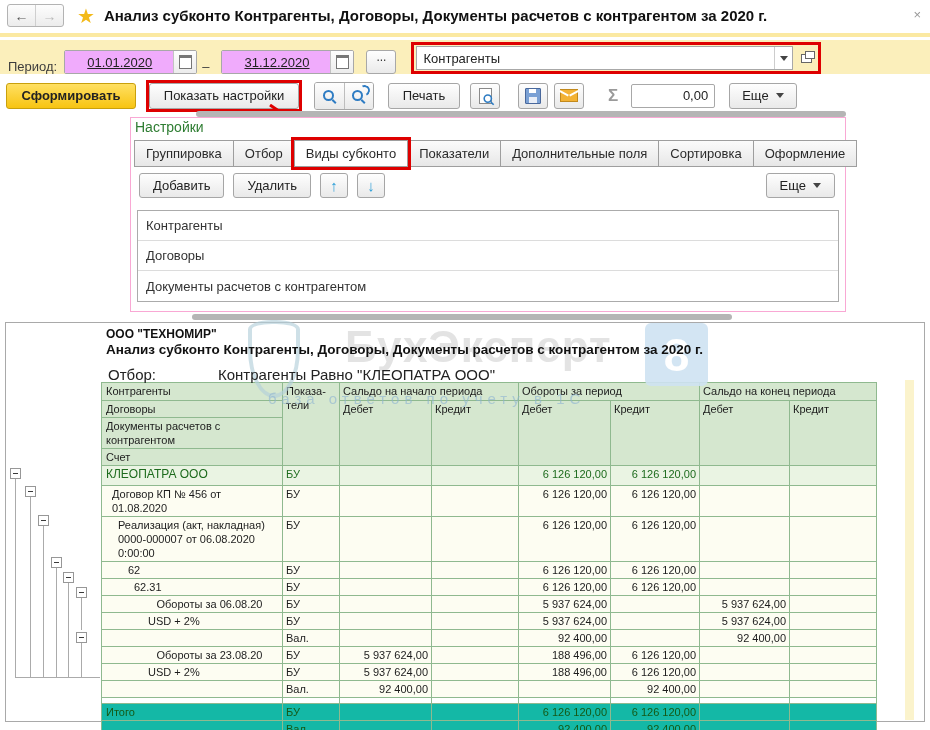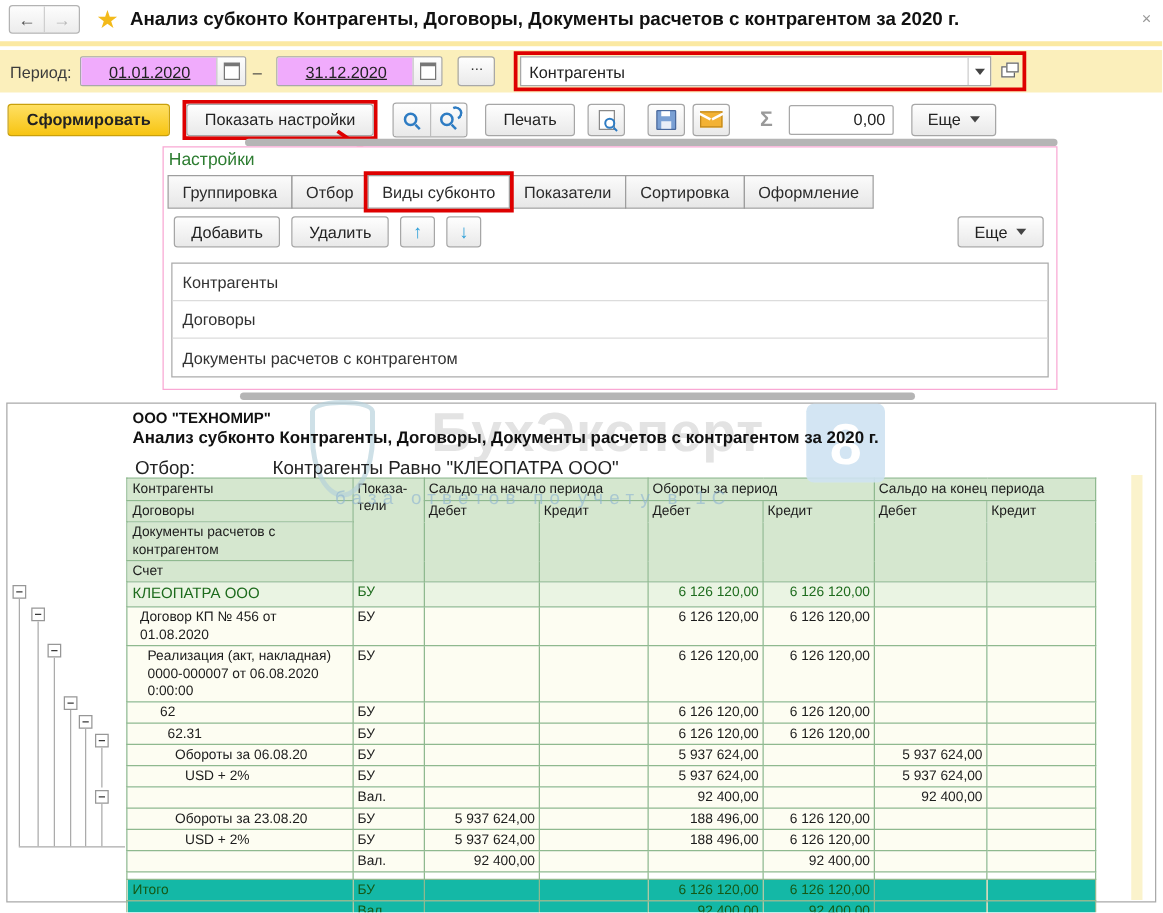--- a/index.html
+++ b/index.html
@@ -12,21 +12,21 @@
             background:linear-gradient(#fdfdfd,#ececec);}
   .navbtn{width:27px;height:21px;display:flex;align-items:center;justify-content:center;font-size:14px;color:#555;}
   .navbtn.dis{color:#b9b9b9;border-left:1px solid #cfcfcf;}
   .star{color:#f3ba1a;font-size:20px;margin-left:13px;line-height:20px;}
   .wtitle{margin-left:9px;font-size:15px;font-weight:bold;color:#111;white-space:nowrap;}
   .closex{position:absolute;right:9px;top:7px;color:#979797;font-size:13px;}
 
   .ystrip{position:absolute;left:0;top:33px;width:100%;height:4px;background:#fbe9a2;}
 
   
-  .period-bar{position:absolute;left:0;top:40px;width:100%;height:34px;background:#fbefbb;display:flex;align-items:center;}
+  .period-bar{position:absolute;left:0;top:40px;width:100%;height:34px;background:#fbefbb;display:flex;align-items:flex-end;}
   .plabel{margin-left:8px;color:#3c3c3c;}
   .datefield{display:flex;margin-left:7px;border:1px solid #a8a8a8;border-radius:2px;background:#fff;height:22px;align-items:center;overflow:hidden;}
   .dateval{width:84px;height:20px;border:none;outline:none;padding-left:22px;font:13px "Liberation Sans",sans-serif;color:#222;background:#f0abfc;text-decoration:underline;}
   .calbtn{width:22px;height:22px;border-left:1px solid #c3c3c3;background:linear-gradient(#fdfdfd,#ececec);
           display:flex;align-items:center;justify-content:center;}
   .calicon{width:11px;height:10px;border:1px solid #767676;border-top:3px solid #767676;background:#fff;}
   .pdash{margin:0 5px;color:#3c3c3c;}
   .dotsbtn{margin-left:12px;width:30px;height:24px;border:1px solid #a8a8a8;border-radius:3px;
            background:linear-gradient(#fefefe,#eaeaea);font-size:12px;line-height:8px;text-align:center;color:#333;padding-top:2px;box-sizing:border-box;}
   .redwrap{margin-left:15px;display:flex;align-items:center;border:3px solid #de0000;padding:1px 2px;background:#fbefbb;}
@@ -107,21 +107,21 @@
                overflow:hidden;box-sizing:border-box;}
   tr.hd td{background:#d5e7cf;}
   td.num{text-align:right;white-space:nowrap;}
   tr.grp td{background:#eaf4e3;color:#1d6b1d;}
   tr.grp td.name{font-size:12px;}
   tr.tot td{background:#14b8a6;color:#155815;font-weight:normal;}
   tr.hA td{height:18px;} tr.hB td{height:17px;} tr.hC td{height:31px;} tr.hD td{height:16px;}
   tr.r20 td{height:20px;} tr.r30 td{height:30px;} tr.r42 td{height:42px;} tr.r15 td{height:15px;} tr.r16 td{height:16px;}
   tr.sp td{height:6px;padding:0;background:#fff;}
   .p4{padding-left:4px!important;} .p10{padding-left:10px!important;} .p16{padding-left:16px!important;}
-  .p26{padding-left:26px!important;} .p32{padding-left:32px!important;} .p38{padding-left:38px!important;} .p46{padding-left:46px!important;}
+  .p26{padding-left:26px!important;} .p32{padding-left:32px!important;} .p38{padding-left:38px!important;text-align:center;} .p46{padding-left:46px!important;}
 
   
   .tree{position:absolute;left:0;top:0;width:100px;height:730px;z-index:3;pointer-events:none;}
   .tbox{position:absolute;width:11px;height:11px;border:1px solid #979797;background:#fff;box-sizing:border-box;pointer-events:auto;}
   .tbox::after{content:"";position:absolute;left:2px;top:4px;width:5px;height:1px;background:#3a3a3a;}
   .tline{position:absolute;width:1px;background:#ababab;}
   .thline{position:absolute;height:1px;background:#ababab;}
 
   
   .wm{position:absolute;left:0;top:0;width:838px;height:730px;pointer-events:none;z-index:1;}
@@ -222,20 +222,21 @@
   </svg>
 
   <div class="shadowbar sh-top"></div>
   <div class="settings-panel">
     <div class="settings-title">Настройки</div>
     <div class="tabs">
       <div class="tab">Группировка</div>
       <div class="tab">Отбор</div>
       <div class="tab active">Виды субконто</div>
       <div class="tab">Показатели</div>
+      <div class="tab">Дополнительные поля</div>
       <div class="tab">Сортировка</div>
       <div class="tab">Оформление</div>
     </div>
     <div class="cmdrow">
       <div class="sbtn">Добавить</div>
       <div class="sbtn">Удалить</div>
       <div class="sbtn arrbtn">
           <span>↑</span>
         </div>
       <div class="sbtn arrbtn">

